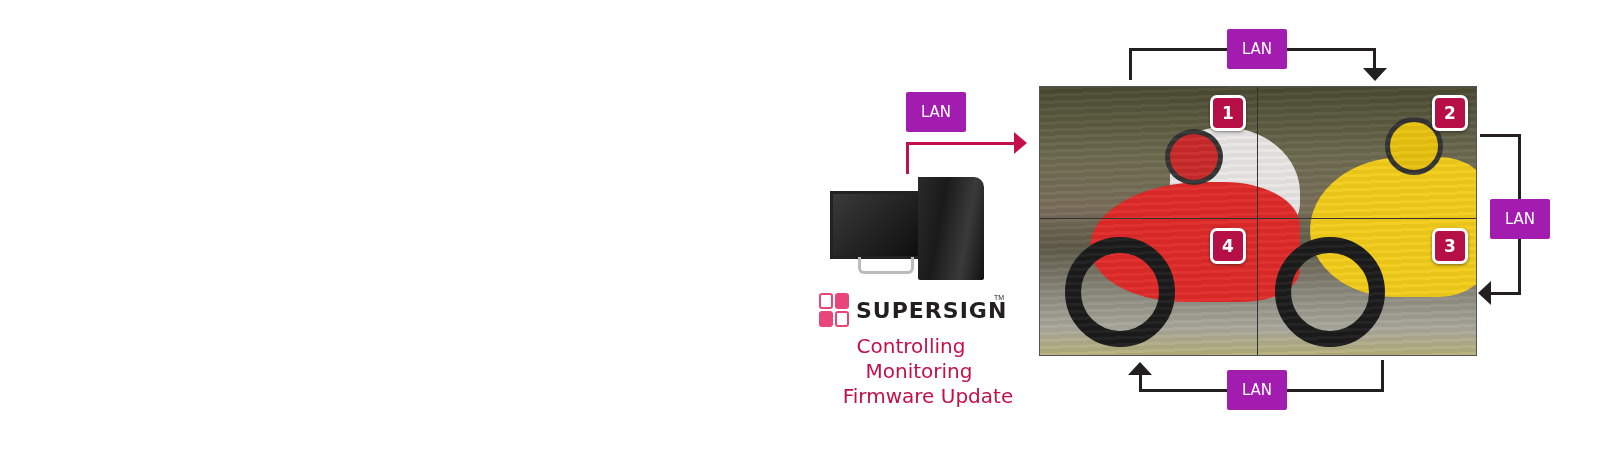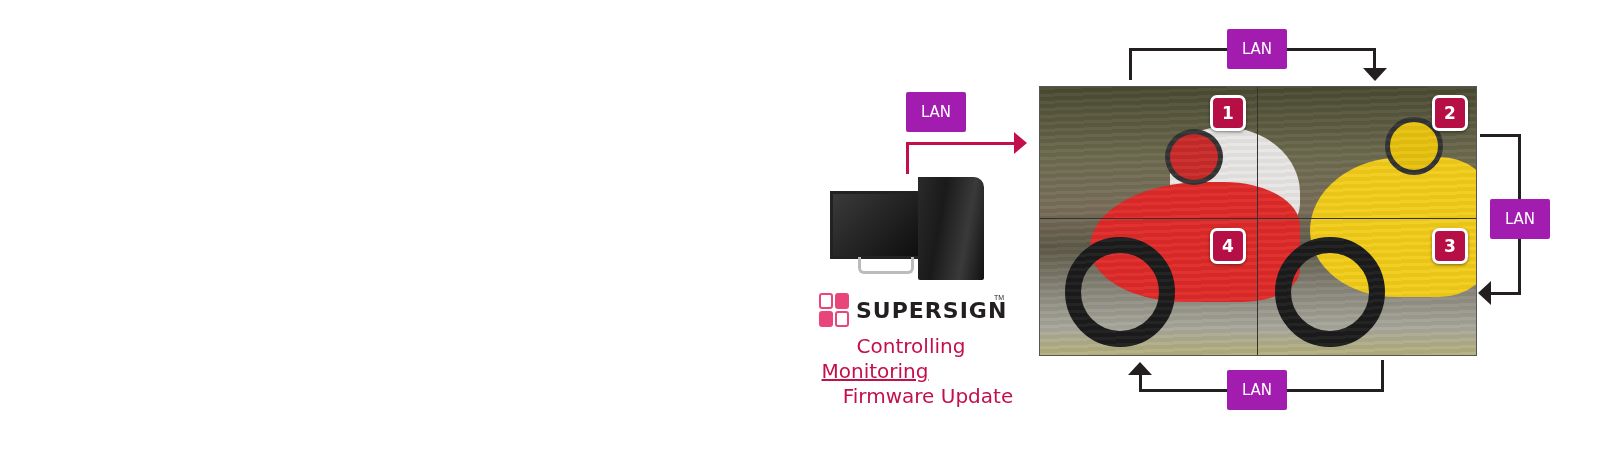--- a/index.html
+++ b/index.html
@@ -42,21 +42,21 @@
     <div class="abs" style="left:1px;top:1px;width:14px;height:16px;border:2px solid #e8457a;border-radius:3px;box-sizing:border-box;"></div>
     <div class="abs" style="left:17px;top:1px;width:14px;height:16px;background:#e8457a;border-radius:3px;"></div>
     <div class="abs" style="left:1px;top:19px;width:14px;height:16px;background:#e8457a;border-radius:3px;"></div>
     <div class="abs" style="left:17px;top:19px;width:14px;height:16px;border:2px solid #e8457a;border-radius:3px;box-sizing:border-box;"></div>
   </div>
   <span class="abs" style="left:38px;top:6px;font-size:22px;font-weight:bold;letter-spacing:1px;color:#231f20;font-family:'DejaVu Sans',sans-serif;text-transform:uppercase;">SuperSign</span>
   <span class="abs" style="left:176px;top:2px;font-size:7px;color:#231f20;">TM</span>
 </div>
 
 <div class="caption" style="left:821px;top:334px;">Controlling</div>
-<div class="caption" style="left:785px;top:359px;text-decoration:underline;">Monitoring</div>
+<div class="caption" style="left:829px;top:359px;">Monitoring</div>
 <div class="caption" style="left:838px;top:384px;">Firmware Update</div>
 
 <div class="line" style="left:1129px;top:48px;width:3px;height:32px;"></div>
 <div class="line" style="left:1129px;top:48px;width:247px;height:3px;"></div>
 <div class="line" style="left:1373px;top:48px;width:3px;height:22px;"></div>
 <div class="abs" style="left:1363px;top:68px;width:0;height:0;border-left:12px solid transparent;border-right:12px solid transparent;border-top:13px solid #231f20;"></div>
 <div class="lan" style="left:1227px;top:29px;width:60px;height:40px;">LAN</div>
 
 <div class="line" style="left:1480px;top:134px;width:41px;height:3px;"></div>
 <div class="line" style="left:1518px;top:134px;width:3px;height:161px;"></div>

